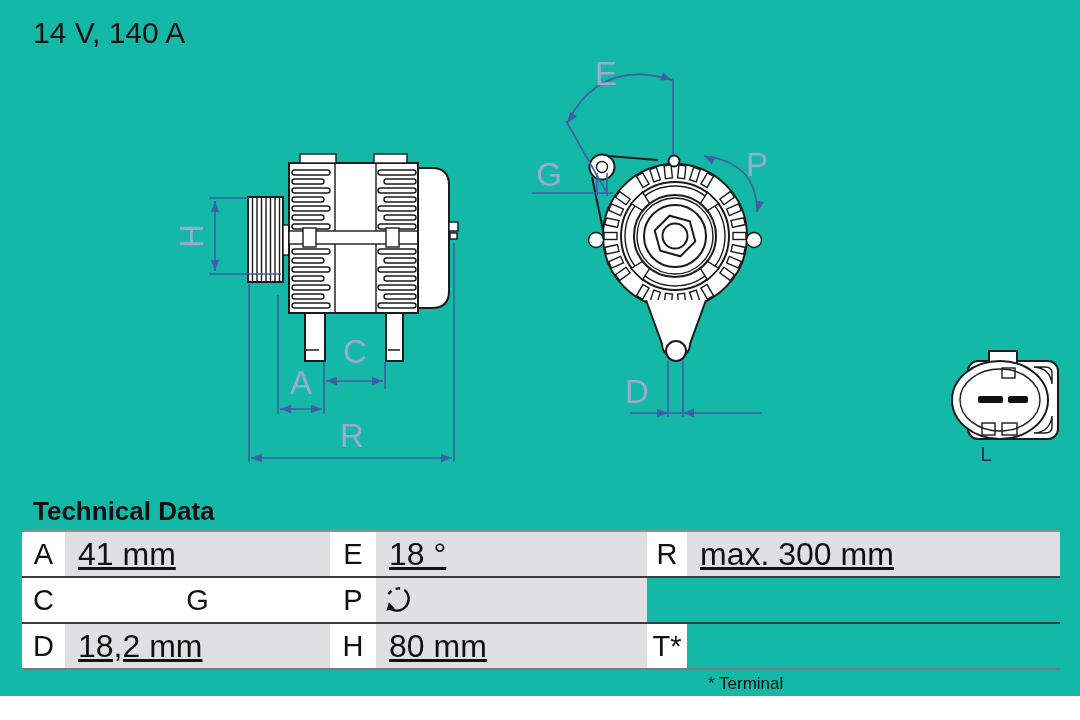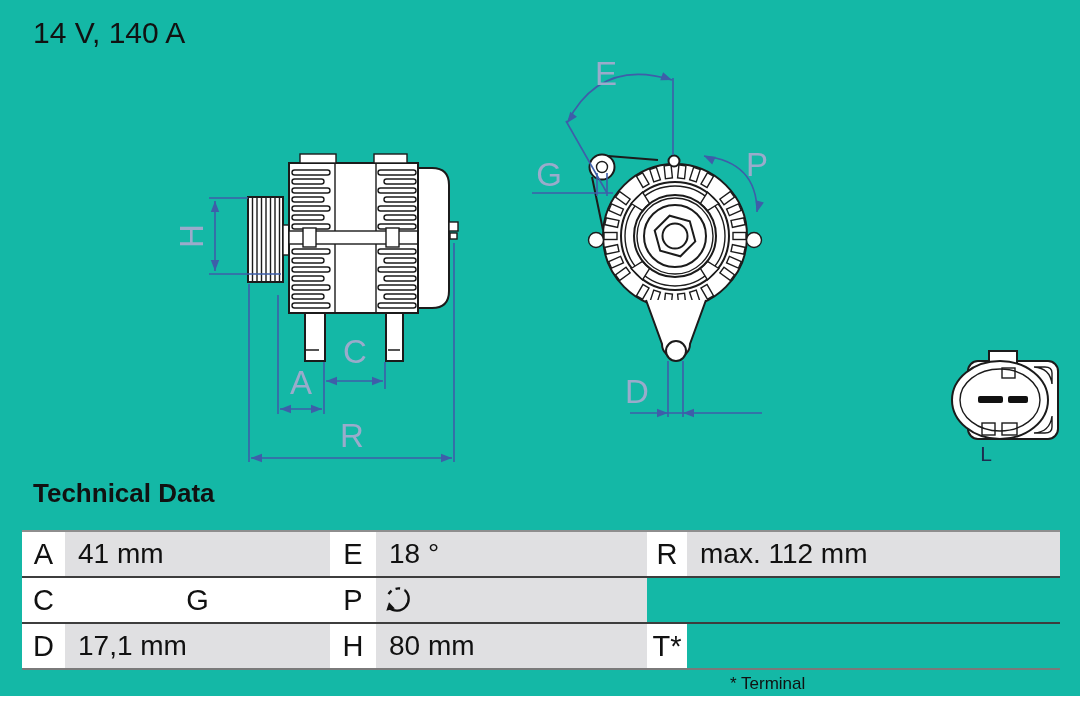--- a/index.html
+++ b/index.html
@@ -11,29 +11,29 @@
   .ln{fill:none;stroke:#1b1b1b;stroke-width:2;}
   .ln14{fill:none;stroke:#1b1b1b;stroke-width:1.4;}
   .fw{fill:#fff;stroke:#1b1b1b;stroke-width:2;}
   .fw14{fill:#fff;stroke:#1b1b1b;stroke-width:1.4;}
   .blu{fill:none;stroke:#3e5ea9;stroke-width:1.6;}
   .bluf{fill:#3e5ea9;stroke:none;}
   .lbl{fill:#9aabcb;font-size:33px;font-family:"Liberation Sans",sans-serif;}
   .llbl{fill:#1d2c50;font-size:21px;font-family:"Liberation Sans",sans-serif;}
   .pin{fill:#111;stroke:none;}
   
-  .t-head{position:absolute;left:33px;top:478px;font-size:26px;font-weight:bold;color:#111;}
+  .t-head{position:absolute;left:33px;top:496px;font-size:26px;font-weight:bold;color:#111;}
   .tech-table{position:absolute;left:22px;top:530px;width:1038px;border-top:2px solid #8e8e8e;}
   .t-row{display:grid;grid-template-columns:43px 265px 46px 271px 40px 373px;height:44px;
          border-bottom:2px solid #3d3d3d;}
   .t-row.last{border-bottom:2px solid #7a7a7a;}
   .t-key{display:flex;align-items:center;justify-content:center;font-size:29px;background:#fff;}
-  .t-val{display:flex;align-items:center;padding-left:13px;font-size:28px;background:#e0e0e2;}
+  .t-val{display:flex;align-items:center;padding-left:13px;font-size:32px;background:#e0e0e2;text-decoration:underline;}
   .t-val.icon-cell{padding-left:4px;}
-  .footnote{position:absolute;left:730px;top:674px;font-size:17px;color:#111;}
+  .footnote{position:absolute;left:708px;top:674px;font-size:17px;color:#111;}
 </style>
 </head>
 <body>
 
 <div class="stage">
 
   <div class="hdr">14 V, 140 A</div>
 
   <svg class="diagram" width="1080" height="500" viewBox="0 0 1080 500">
     <defs>
@@ -215,37 +215,37 @@
 
   <div class="t-head">Technical Data</div>
 
   <div class="tech-table">
     <div class="t-row">
       <div class="t-key">A</div>
       <div class="t-val">41 mm</div>
       <div class="t-key">E</div>
       <div class="t-val">18 °</div>
       <div class="t-key">R</div>
-      <div class="t-val">max. 112 mm</div>
+      <div class="t-val">max. 300 mm</div>
     </div>
     <div class="t-row">
       <div class="t-key">C</div>
       <div class="t-key">G</div>
       <div class="t-key">P</div>
       <div class="t-val icon-cell">
         <svg width="36" height="36" viewBox="0 0 40 40">
           <path d="M9.5,13.5 A13 13 0 0 1 27.5,9" fill="none" stroke="#111" stroke-width="2.6" stroke-dasharray="5 5"></path>
           <path d="M27.5,9 A13 13 0 0 1 10,28.5" fill="none" stroke="#111" stroke-width="2.6"></path>
           <path d="M7,32 L16.5,29.5 L10,22.5 Z" fill="#111"></path>
         </svg>
       </div>
     </div>
     <div class="t-row last">
       <div class="t-key">D</div>
-      <div class="t-val">17,1 mm</div>
+      <div class="t-val">18,2 mm</div>
       <div class="t-key">H</div>
       <div class="t-val">80 mm</div>
       <div class="t-key">T*</div>
     </div>
   </div>
 
   <div class="footnote">* Terminal</div>
 
 </div>
 

